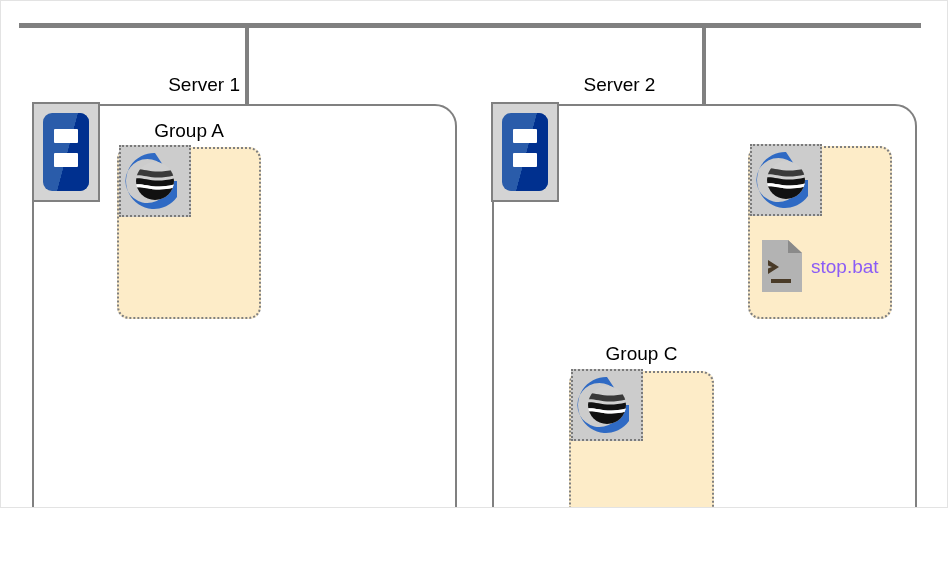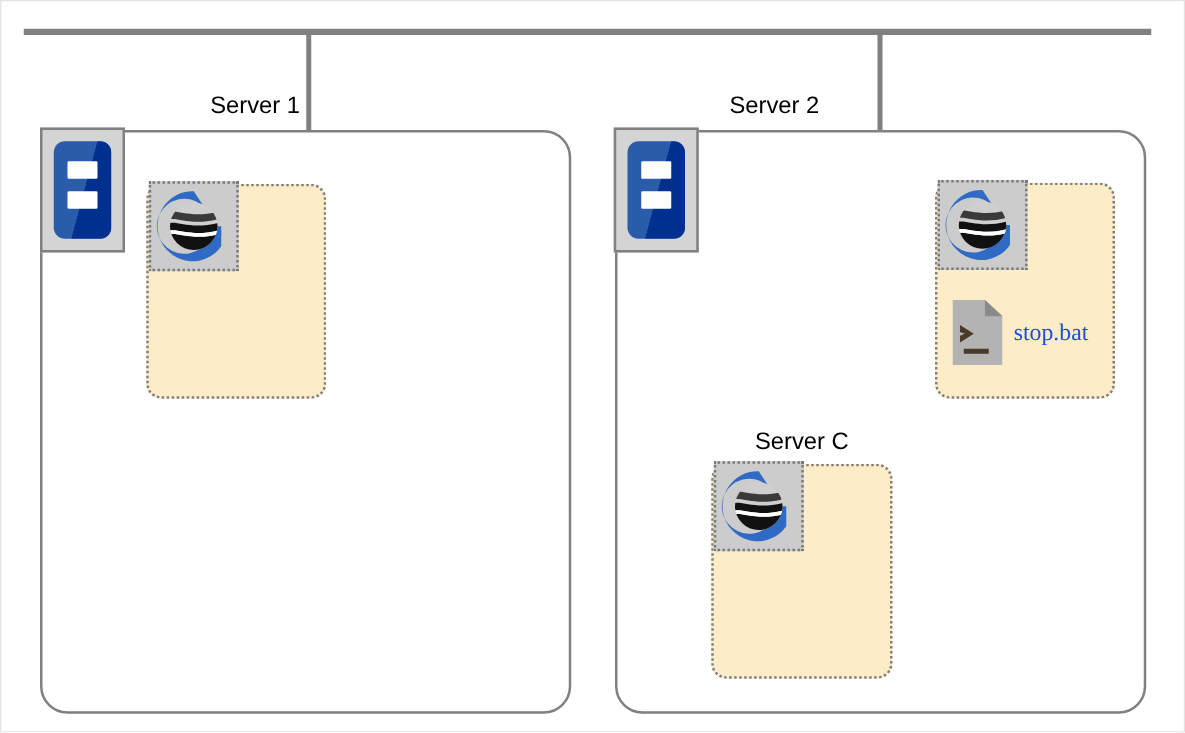--- a/index.html
+++ b/index.html
@@ -7,21 +7,21 @@
     margin: 0;
     padding: 0;
     background: #ffffff;
   }
   body {
     font-family: "Liberation Sans", sans-serif;
   }
   #canvas {
     position: relative;
     width: 948px;
-    height: 586px;
+    height: 508px;
     background: #ffffff;
     overflow: hidden;
     box-sizing: border-box;
     border: 1px solid #e3e3e3;
     padding-left: 41px;
   }
 
   
   .bus-line {
     position: absolute;
@@ -127,24 +127,23 @@
   .bat-icon {
     position: relative;
     width: 40px;
     height: 52px;
     flex: 0 0 auto;
   }
   .bat-icon svg { display: block; }
   .bat-label {
     margin-left: 9px;
     font-size: 19px;
-    color: #1d4ed8;
+    color: #8b5cf6;
     white-space: nowrap;
     line-height: 1;
-    font-family: Liberation Serif, serif;
   }
 </style>
 </head>
 <body>
 
 <div id="canvas">
 
   <div class="bus-line" style="left:18px; top:22px; width:902px; height:5px;"></div>
   <div class="bus-line" style="left:244px; top:25px; width:4px; height:79px;"></div>
   <div class="bus-line" style="left:701px; top:25px; width:4px; height:79px;"></div>
@@ -153,20 +152,21 @@
 
   <div class="server-box" style="left:31px; top:103px; width:425px; height:467px;"></div>
 
   <div class="server-icon" style="left:31px; top:101px;">
     <div class="chassis">
       <div class="bar b1"></div>
       <div class="bar b2"></div>
     </div>
   </div>
 
+  <div class="group-label" style="left:116px; top:120px; width:144px;">Group A</div>
 
   <div class="group-box" style="left:116px; top:146px; width:144px; height:172px;"></div>
 
   <div class="gf-icon" style="left:118px; top:144px;">
     <svg width="68" height="68" viewBox="0 0 68 68" aria-hidden="true">
 
       <path d="M34 6 A28 28 0 1 0 56 50 L56 34 L36 34 L36 44 L46 44 A22 22 0 1 1 46 24 Z" fill="#2f6ac4"></path>
 
       <circle cx="34" cy="34" r="19" fill="#cfcfcf"></circle>
       <clipPath id="gfclipA">
@@ -216,21 +216,21 @@
       <svg width="40" height="52" viewBox="0 0 40 52" aria-hidden="true">
         <path d="M0 0 L26 0 L40 13 L40 52 L0 52 Z" fill="#b3b3b3"></path>
         <path d="M26 0 L40 13 L26 13 Z" fill="#8a8a8a"></path>
         <path d="M6 20 L17 27 L6 34 L6 28.5 L10 27 L6 25.5 Z" fill="#4a3b28"></path>
         <rect x="9" y="39" width="20" height="4" fill="#4a3b28"></rect>
       </svg>
     </span>
     <span class="bat-label">stop.bat</span>
   </div>
 
-  <div class="group-label" style="left:568px; top:343px; width:145px;">Server C</div>
+  <div class="group-label" style="left:568px; top:343px; width:145px;">Group C</div>
 
   <div class="group-box" style="left:568px; top:370px; width:145px; height:172px;"></div>
 
   <div class="gf-icon" style="left:570px; top:368px;">
     <svg width="68" height="68" viewBox="0 0 68 68" aria-hidden="true">
       <path d="M34 6 A28 28 0 1 0 56 50 L56 34 L36 34 L36 44 L46 44 A22 22 0 1 1 46 24 Z" fill="#2f6ac4"></path>
       <circle cx="34" cy="34" r="19" fill="#cfcfcf"></circle>
       <clipPath id="gfclipC">
           <circle cx="34" cy="34" r="19"></circle>
         </clipPath>

